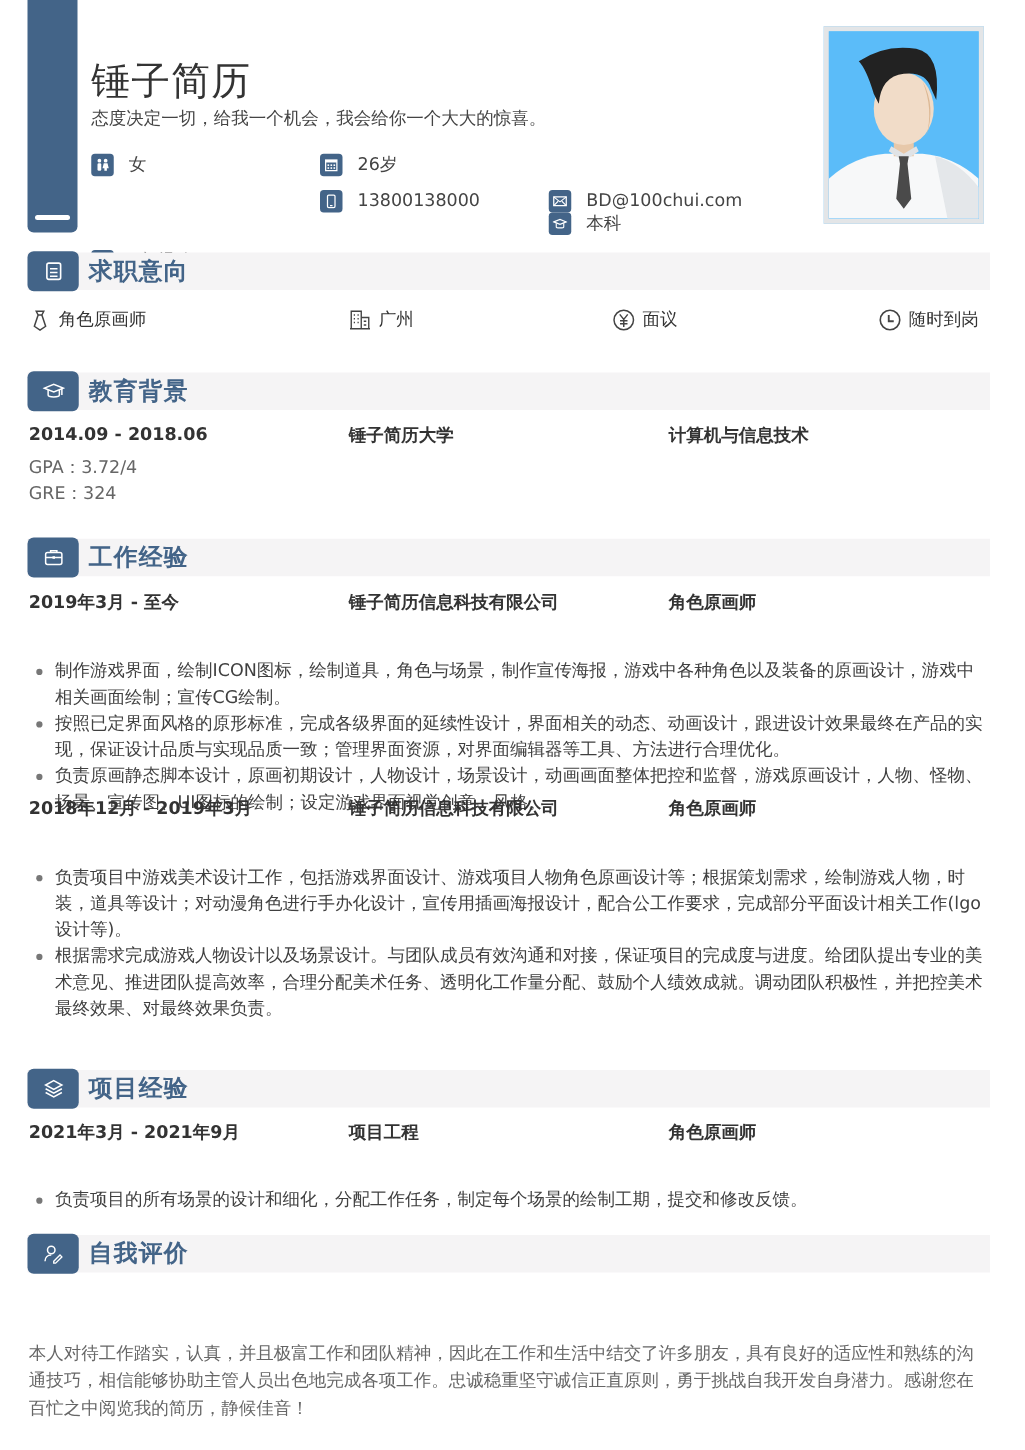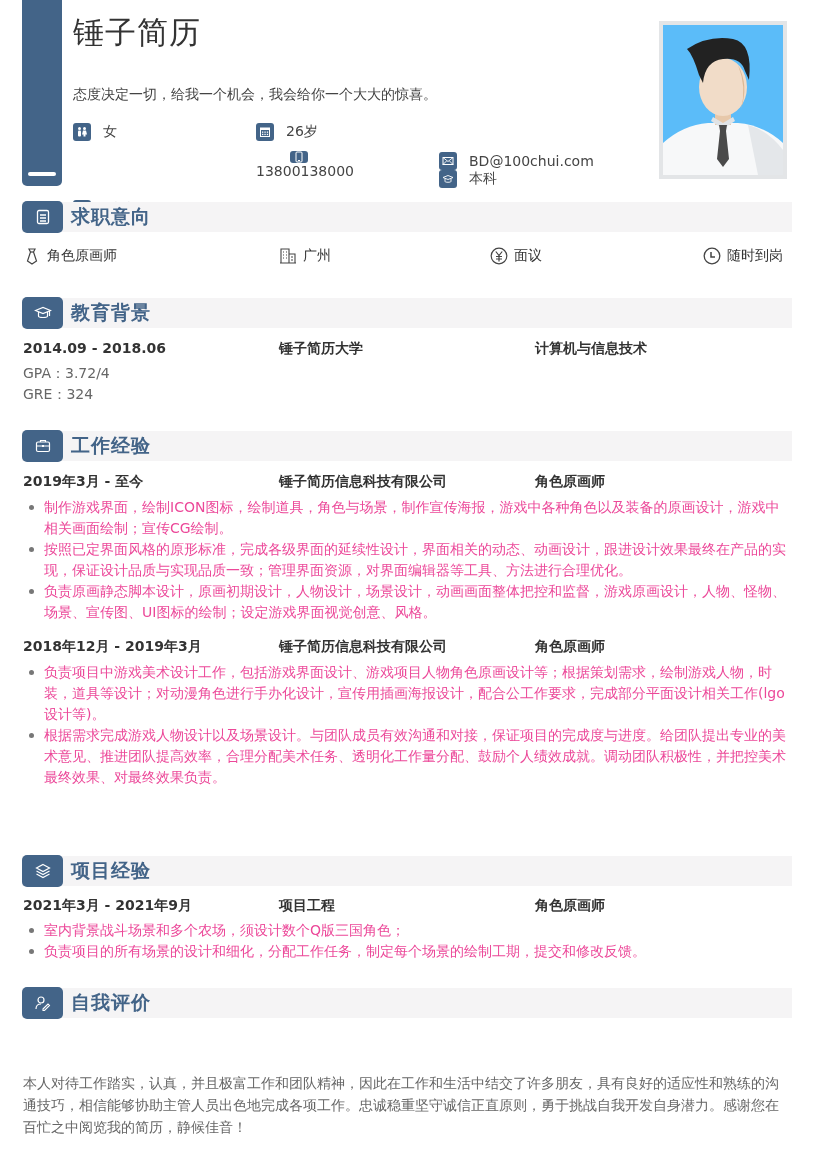--- a/index.html
+++ b/index.html
@@ -2,21 +2,21 @@
 <html><head>
 <meta charset="utf-8">
 <style>
   * { box-sizing: border-box; margin: 0; padding: 0; }
   html, body { width: 820px; height: 1160px; background: #ffffff; }
   body { font-family: "DejaVu Sans", "Liberation Sans", sans-serif; color: #555; position: relative; overflow: hidden; }
 
   
   .top-bar { position: absolute; left: 22px; top: 0; width: 40px; height: 186px; background: #436488; border-radius: 0 0 5px 5px; }
   .top-bar .dash { position: absolute; left: 6px; bottom: 10px; width: 28px; height: 4px; background: #fff; border-radius: 2px; }
-  .name { position: absolute; left: 73px; top: 12px; font-size: 31px; color: #333; font-weight: normal; letter-spacing: 1px; }
+  .name { position: absolute; left: 73px; top: 44px; font-size: 31px; color: #333; font-weight: normal; letter-spacing: 1px; }
   .motto { position: absolute; left: 73px; top: 86px; font-size: 14px; color: #444; }
   .info-grid { position: absolute; left: 73px; top: 120px; width: 560px; }
   .info-item { position: absolute; display: flex; align-items: center; font-size: 14px; color: #444; height: 20px; }
   .info-icon { width: 18px; height: 18px; background: #436488; border-radius: 3px; display: inline-flex; align-items: center; justify-content: center; margin-right: 12px; }
   .info-icon svg { width: 12px; height: 12px; }
 
   .photo { position: absolute; left: 659px; top: 21px; width: 128px; height: 158px; border: 4px solid #e3e5e7; background: #5bbcf9; overflow: hidden; }
 
   
   .sec-head { position: absolute; left: 22px; width: 814px; height: 32px; }
@@ -27,21 +27,21 @@
   .sec-head .title { position: absolute; left: 49px; top: 3px; font-size: 19px; font-weight: bold; color: #436488; letter-spacing: 1px; }
 
   
   .intent { position: absolute; top: 247px; font-size: 14px; color: #333; display: flex; align-items: center; }
   .intent svg { width: 18px; height: 18px; margin-right: 6px; }
 
   .row3 { position: absolute; left: 23px; width: 770px; font-size: 14px; font-weight: bold; color: #333; height: 20px; text-align: center; }
   .row3 span { position: absolute; top: 0; }
   .plain { position: absolute; left: 23px; font-size: 14px; color: #666; }
 
-  ul.bul { position: absolute; left: 23px; width: 768px; list-style: none; font-size: 14px; color: #ec4899; line-height: 21px; }
+  ul.bul { position: absolute; left: 23px; width: 768px; list-style: none; font-size: 14px; color: #404040; line-height: 21px; margin-top: 30px; }
   ul.bul li { position: relative; padding-left: 21px; }
   ul.bul li::before { content: ""; position: absolute; left: 6px; top: 8px; width: 5px; height: 5px; border-radius: 50%; background: #777; }
 
   .para { position: absolute; left: 23px; width: 768px; font-size: 14px; color: #666; line-height: 22px; }
 </style>
 </head>
 <body>
 
 <div class="top-bar">
     <div class="dash"></div>
@@ -89,21 +89,21 @@
   </div>
   <div class="info-item" style="left:0;top:31px;margin-top:48px;">
     <span class="info-icon">
         <svg viewBox="0 0 12 12">
           <rect x="2.5" y="1.5" width="7" height="9.5" fill="none" stroke="#fff" stroke-width="0.9"></rect>
           <path d="M4 4.5h4M4 6.5h4M4 8.5h4" stroke="#fff" stroke-width="0.9"></path>
         </svg>
       </span>
     <span>3年经验</span>
   </div>
-  <div class="info-item" style="left:183px;top:31px;flex-direction:column;">
+  <div class="info-item" style="left:183px;top:31px;">
     <span class="info-icon">
         <svg viewBox="0 0 12 12">
           <rect x="3" y="1" width="6" height="10" rx="1" fill="none" stroke="#fff" stroke-width="1"></rect>
           <path d="M5 9.5h2" stroke="#fff"></path>
         </svg>
       </span>
     <span>13800138000</span>
   </div>
   <div class="info-item" style="left:366px;top:31px;">
     <span class="info-icon">
@@ -235,21 +235,20 @@
       </svg>
     </div>
   <div class="title">项目经验</div>
 </div>
 <div class="row3" style="top:897px;">
   <span style="left:0;">2021年3月 - 2021年9月</span>
   <span style="left:256px;">项目工程</span>
   <span style="left:512px;">角色原画师</span>
 </div>
 <ul class="bul" style="top:920px;">
-  <li>室内背景战斗场景和多个农场，须设计数个Q版三国角色；</li>
   <li>负责项目的所有场景的设计和细化，分配工作任务，制定每个场景的绘制工期，提交和修改反馈。</li>
 </ul>
 
 <div class="sec-head" style="top:987px;">
   <div class="band"></div>
   <div class="bar"></div>
   <div class="ico">
       <svg viewBox="0 0 18 18">
         <circle cx="7" cy="6" r="3" fill="none" stroke="#fff" stroke-width="1.2"></circle>
         <path d="M2 15c0-3 2-5 5-5" fill="none" stroke="#fff" stroke-width="1.2"></path>

